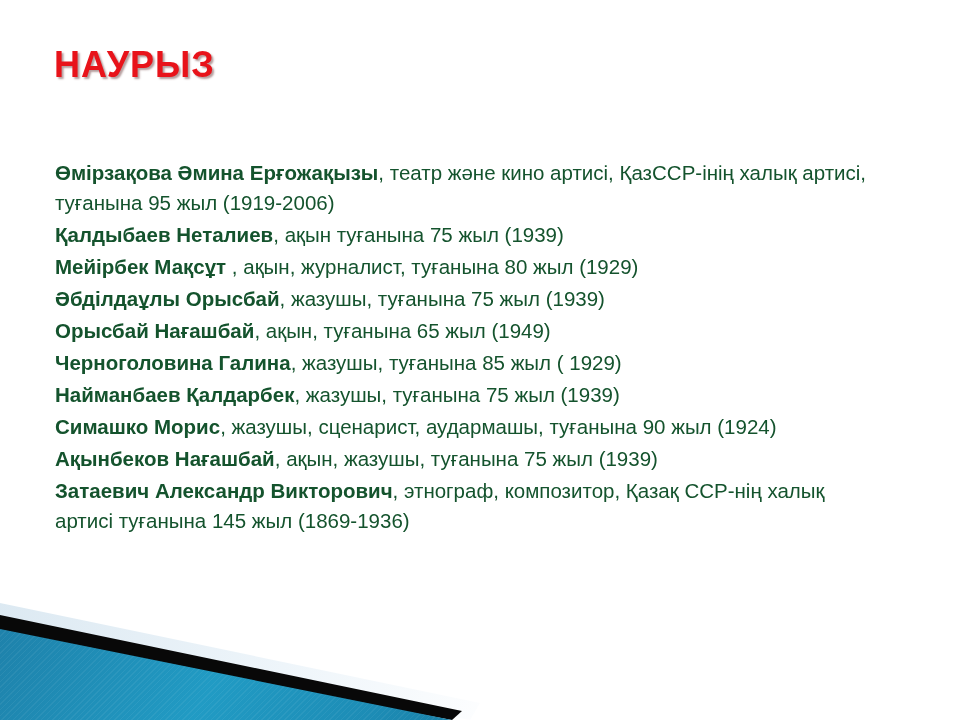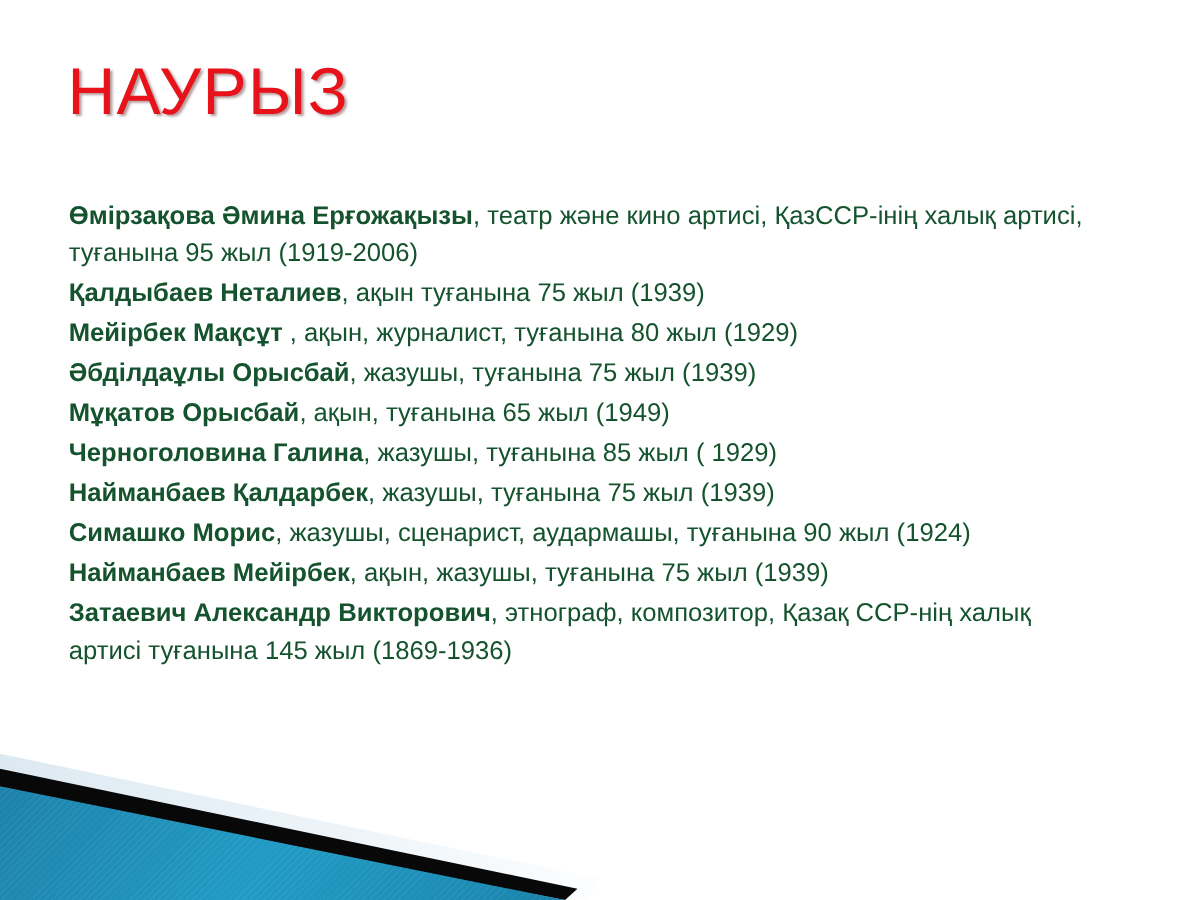--- a/index.html
+++ b/index.html
@@ -14,22 +14,22 @@
     background: #ffffff;
     overflow: hidden;
     font-family: "Liberation Sans", "DejaVu Sans", sans-serif;
   }
 
   
   #title {
     position: absolute;
     left: 54px;
     top: 46px;
-    font-size: 53px;
-    font-weight: normal;
+    font-size: 36px;
+    font-weight: bold;
     color: #E8131A;
     letter-spacing: 1px;
     line-height: 1.05;
     text-shadow: 2px 2px 2px rgba(90, 40, 40, 0.45);
     white-space: nowrap;
   }
 
   
   #body-text {
     position: absolute;
@@ -104,25 +104,25 @@
 <div id="slide">
 
   <div id="title">НАУРЫЗ</div>
 
   <div id="body-text">
 
   <p class="entry"><span class="person">Өмірзақова Әмина Ерғожақызы</span><span class="detail">, театр және кино артисі, ҚазССР-інің халық  артисі, туғанына 95 жыл (1919-2006)</span></p>
       <p class="entry"><span class="person">Қалдыбаев Неталиев</span><span class="detail">, ақын туғанына 75 жыл (1939)</span></p>
       <p class="entry"><span class="person">Мейірбек Мақсұт</span><span class="detail"> , ақын,  журналист, туғанына 80 жыл (1929)</span></p>
       <p class="entry"><span class="person">Әбділдаұлы  Орысбай</span><span class="detail">, жазушы, туғанына 75 жыл (1939)</span></p>
-      <p class="entry"><span class="person">Мұқатов Орысбай</span><span class="detail">, ақын, туғанына 65 жыл (1949)</span></p>
+      <p class="entry"><span class="person">Орысбай Нағашбай</span><span class="detail">, ақын, туғанына 65 жыл (1949)</span></p>
       <p class="entry"><span class="person">Черноголовина Галина</span><span class="detail">, жазушы, туғанына  85 жыл ( 1929)</span></p>
       <p class="entry"><span class="person">Найманбаев Қалдарбек</span><span class="detail">, жазушы, туғанына 75 жыл (1939)</span></p>
       <p class="entry"><span class="person">Симашко   Морис</span><span class="detail">, жазушы, сценарист, аудармашы, туғанына 90 жыл (1924)</span></p>
-      <p class="entry"><span class="person">Найманбаев Мейірбек</span><span class="detail">, ақын, жазушы, туғанына 75 жыл (1939)</span></p>
+      <p class="entry"><span class="person">Ақынбеков Нағашбай</span><span class="detail">, ақын, жазушы, туғанына 75 жыл (1939)</span></p>
       <p class="entry"><span class="person">Затаевич  Александр Викторович</span><span class="detail">, этнограф, композитор, Қазақ  ССР-нің халық артисі  туғанына 145 жыл (1869-1936)</span></p>
     </div>
 
   <div id="deco">
     <div class="deco-pale"></div>
     <div class="deco-black"></div>
     <div class="deco-teal"></div>
   </div>
 
 </div>

